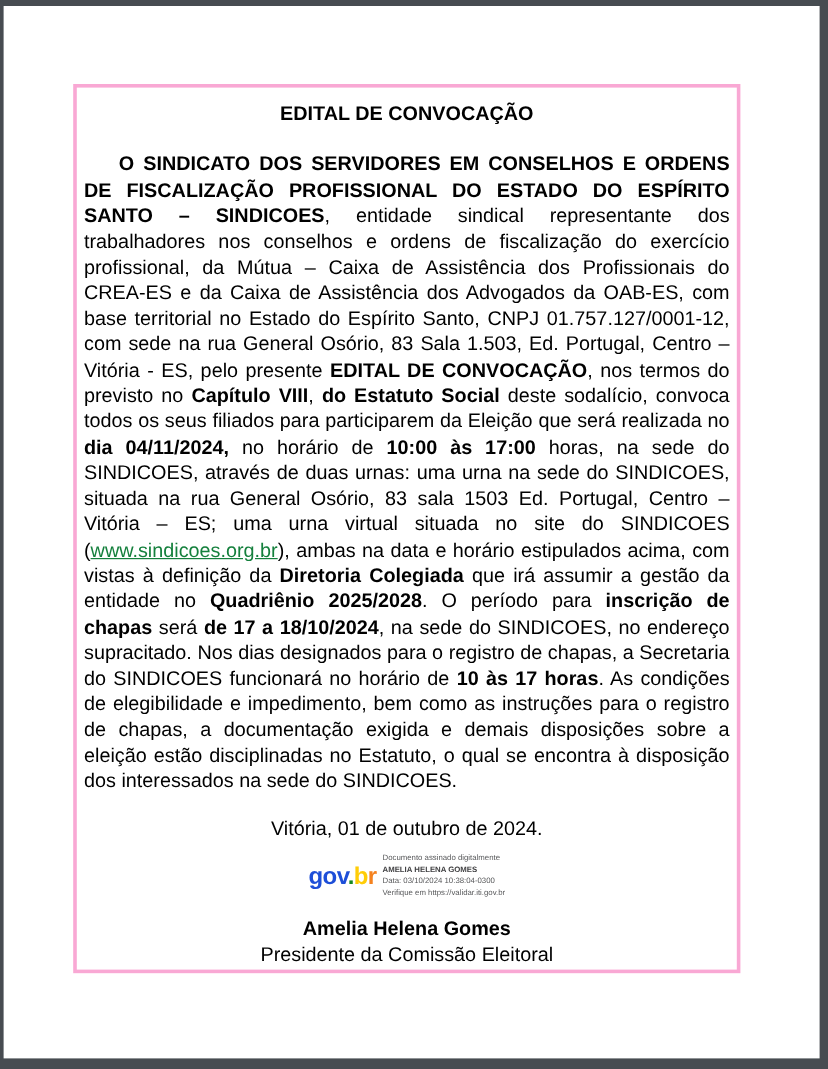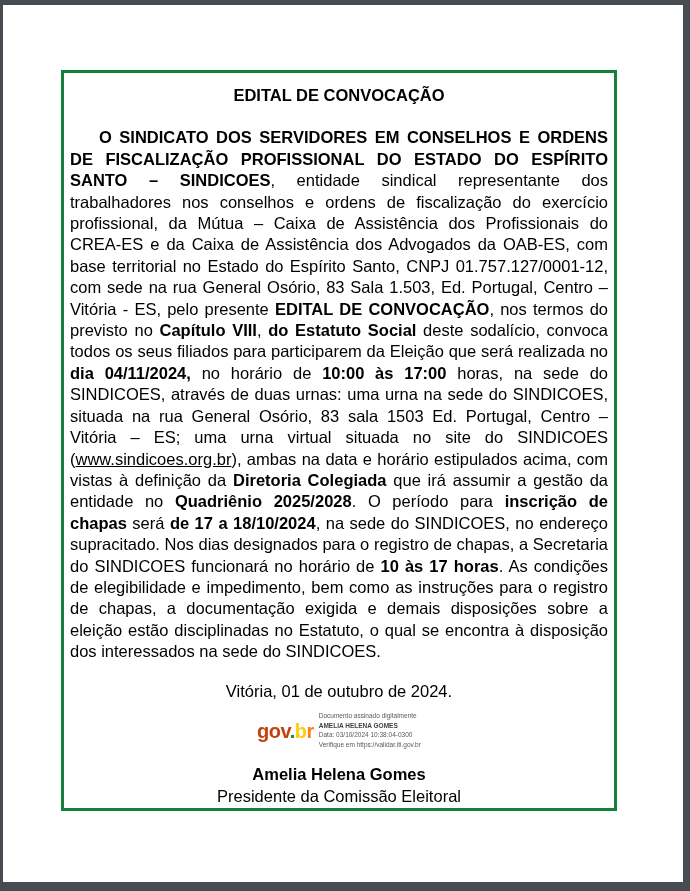--- a/index.html
+++ b/index.html
@@ -20,21 +20,21 @@
     position: absolute;
     left: 3px; top: 5px;
     width: 680px; height: 877px;
     background: #ffffff;
   }
 
   .edital-frame {
     position: absolute;
     left: 58px; top: 65px;          
     width: 556px; height: 741px;
-    border: 3px solid #15803d;
+    border: 3px solid #f9a8d4;
     padding: 12px 6px 15px 6px;
     overflow: hidden;
     color: #000000;
   }
 
   .edital-title {
     text-align: center;
     font-weight: bold;
     font-size: 16.5px;
     line-height: 21.4px;
@@ -42,21 +42,21 @@
 
   .edital-body {
     margin-top: 21px;
     font-size: 16.5px;
     line-height: 21.4px;
     text-align: justify;
     text-indent: 29px;
   }
   .seg-bold { font-weight: bold; }
   .seg-link {
-    color: #000000;
+    color: #15803d;
     text-decoration: underline;
     cursor: pointer;
   }
 
   .date-line {
     margin-top: 18px;
     text-align: center;
     font-size: 16.5px;
     line-height: 21.4px;
   }
@@ -69,21 +69,21 @@
   }
   .govbr-logo {
     font-weight: bold;
     font-size: 20px;
     letter-spacing: -0.5px;
     line-height: 20px;
     margin-top: 10px;
     margin-right: 5px;
     white-space: nowrap;
   }
-  .logo-gov { color: #c2410c; }
+  .logo-gov { color: #1d4ed8; }
   .logo-dot { color: #168821; }
   .logo-b   { color: #ffcd07; }
   .logo-r   { color: #f5821f; }
   .stamp-text {
     font-size: 6.5px;
     line-height: 9.6px;
     color: #58595b;
     text-align: left;
   }
   .stamp-text .signer {

